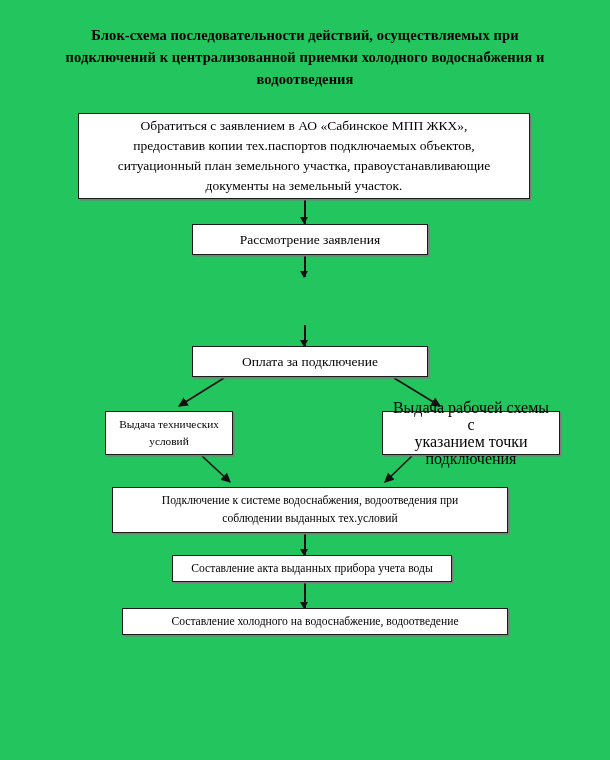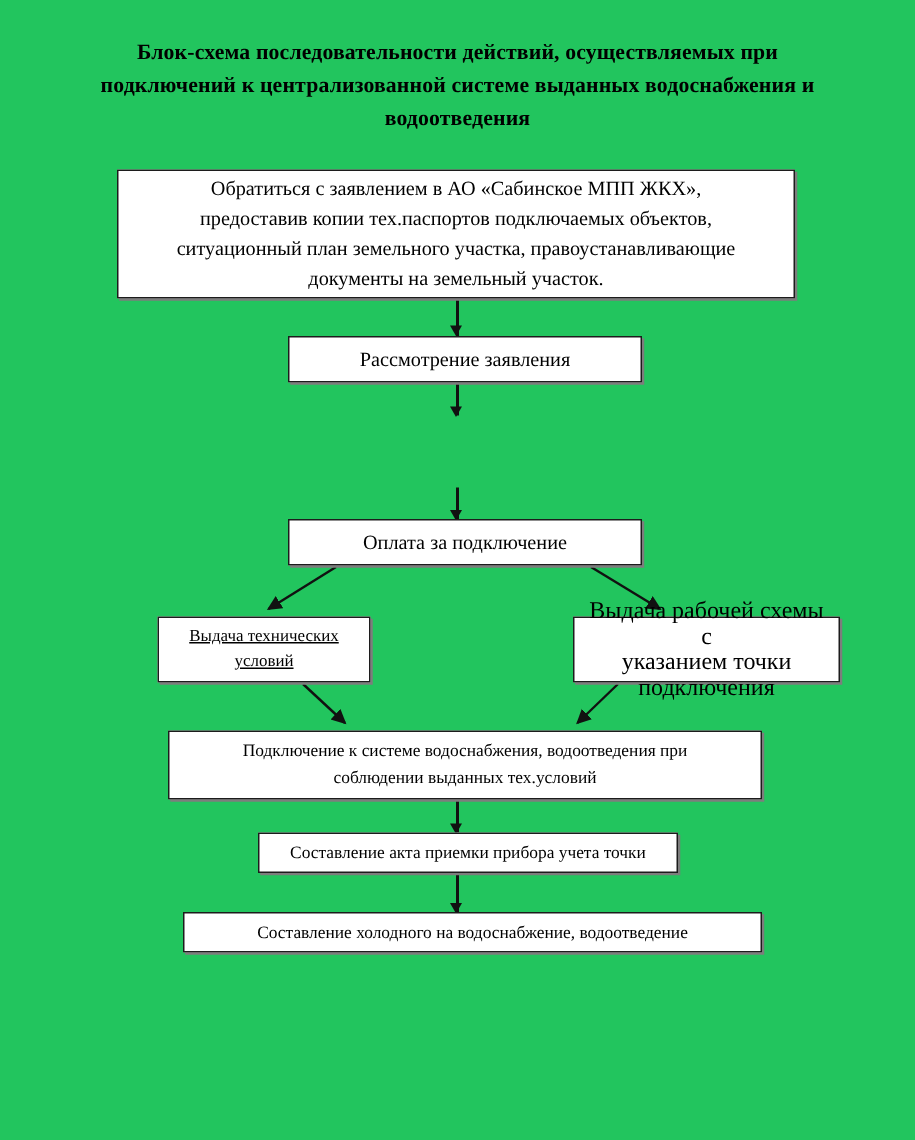--- a/index.html
+++ b/index.html
@@ -49,21 +49,21 @@
   .node .txt {
     display: block;
     width: 100%;
     white-space: pre-line;
   }
 
   .n1 { left: 78px;  top: 113px; width: 452px; height: 86px; font-size: 13.5px; line-height: 20px; }
   .n2 { left: 192px; top: 224px; width: 236px; height: 31px; font-size: 13.5px; }
   .n3 { left: 100px; top: 277px; width: 410px; height: 47px; font-size: 13.2px; line-height: 20px; }
   .n4 { left: 192px; top: 346px; width: 236px; height: 31px; font-size: 13.5px; }
-  .n5 { left: 105px; top: 411px; width: 142px; height: 44px; font-size: 11.3px; line-height: 17px; text-decoration: underline; }
+  .n5 { left: 105px; top: 411px; width: 128px; height: 44px; font-size: 11.3px; line-height: 17px; }
   .n6 { left: 382px; top: 411px; width: 178px; height: 44px; font-size: 16px; line-height: 17px; }
   .n7 { left: 112px; top: 487px; width: 396px; height: 46px; font-size: 11.6px; line-height: 18px; }
   .n8 { left: 172px; top: 555px; width: 280px; height: 27px; font-size: 11.6px; }
   .n9 { left: 122px; top: 608px; width: 386px; height: 27px; font-size: 11.6px; }
 
   
   .conn {
     position: absolute;
     background: #111111;
     width: 1.6px;
@@ -98,21 +98,21 @@
     pointer-events: none;
   }
 </style>
 </head>
 <body>
 
 <div id="page">
 
   <div id="chart-title">
     <span class="tline">Блок-схема последовательности действий, осуществляемых при</span>
-    <span class="tline">подключений  к централизованной системе выданных водоснабжения и</span>
+    <span class="tline">подключений  к централизованной приемки холодного водоснабжения и</span>
     <span class="tline">водоотведения</span>
   </div>
 
   <svg id="diagonals" viewBox="0 0 610 760">
     <defs>
       <marker id="ah" markerWidth="7" markerHeight="7" refX="5.4" refY="3" orient="auto">
         <path d="M0,0 L6.2,3 L0,6 z" fill="#111111"></path>
       </marker>
     </defs>
 
@@ -165,20 +165,20 @@
     <span class="txt">Выдача рабочей схемы с
 указанием точки подключения</span>
   </div>
 
   <div class="node n7">
     <span class="txt">Подключение к системе водоснабжения, водоотведения при
 соблюдении выданных  тех.условий</span>
   </div>
 
   <div class="node n8">
-    <span class="txt">Составление акта приемки прибора учета точки</span>
+    <span class="txt">Составление акта выданных прибора учета воды</span>
   </div>
 
   <div class="node n9">
     <span class="txt">Составление холодного на водоснабжение, водоотведение</span>
   </div>
 
 </div>
 
 </body></html>

